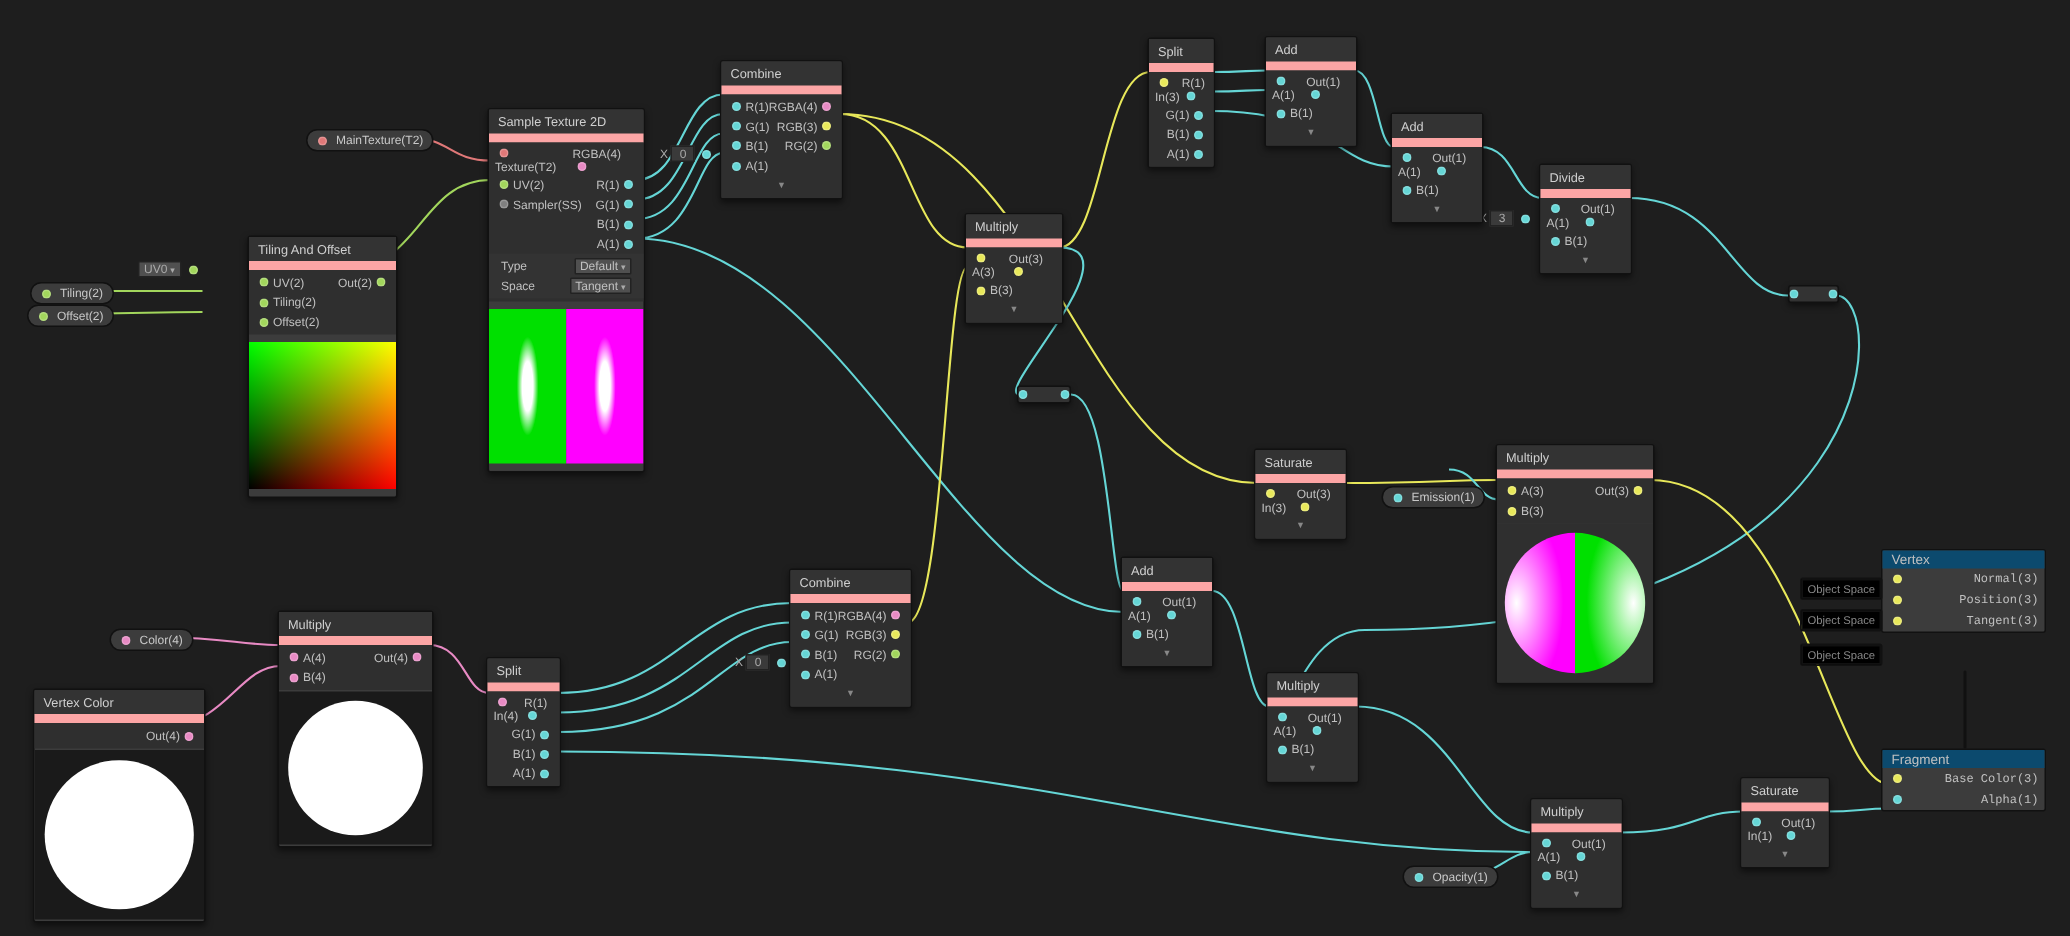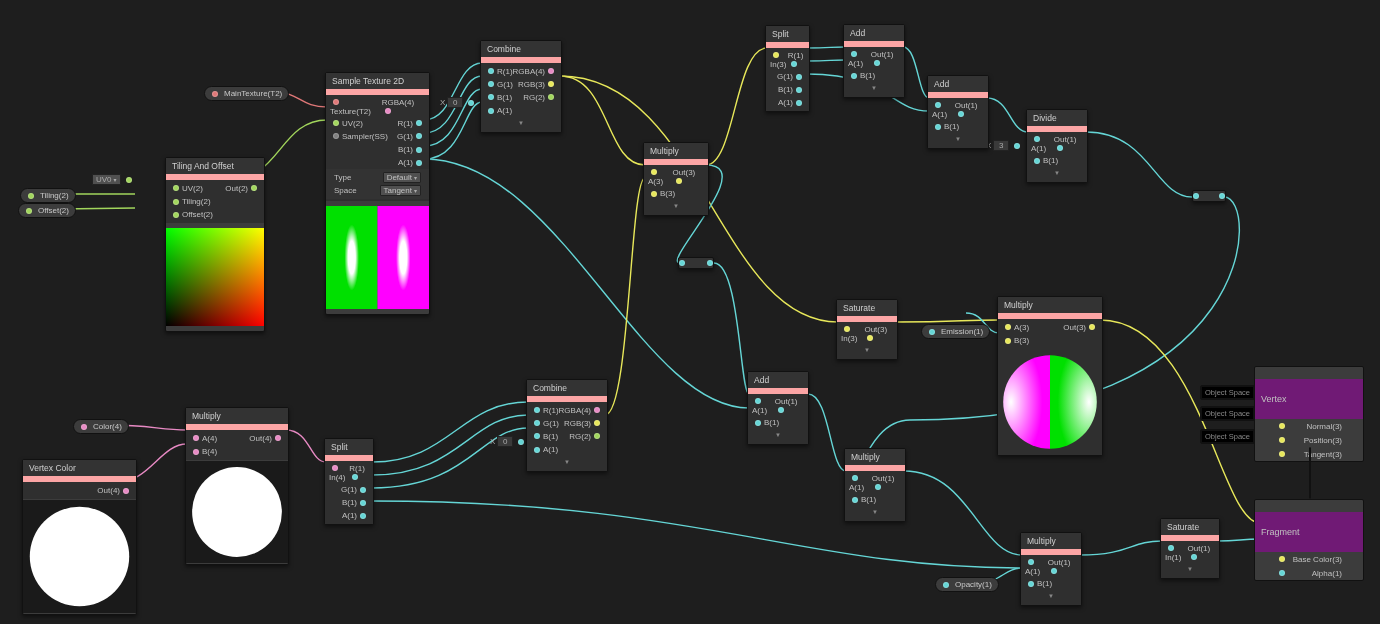--- a/index.html
+++ b/index.html
@@ -108,26 +108,25 @@
     width: 100%;
     display: block;
   }
   .master {
     position: absolute;
     background: #3c3c3c;
     border: 1px solid #111;
     border-radius: 2px;
   }
   .master .title {
-    background: #701a75;
-    padding: 15px 6px;
+    background: #0c4a6e;
+    padding: 1px 6px;
     font-size: 9px;
-    margin-top: 12px;
-  }
-  .master .row { padding: 2px 21px; min-height: 14px; }
+  }
+  .master .row { padding: 2px 4px; min-height: 14px; font-family: Liberation Mono, monospace; }
   .master .obj {
     background: #000000;
     border: 1px solid #111;
     padding: 1px 3px;
     font-size: 7.5px;
     color: #888;
   }
 </style>
 </head>
 <body>

